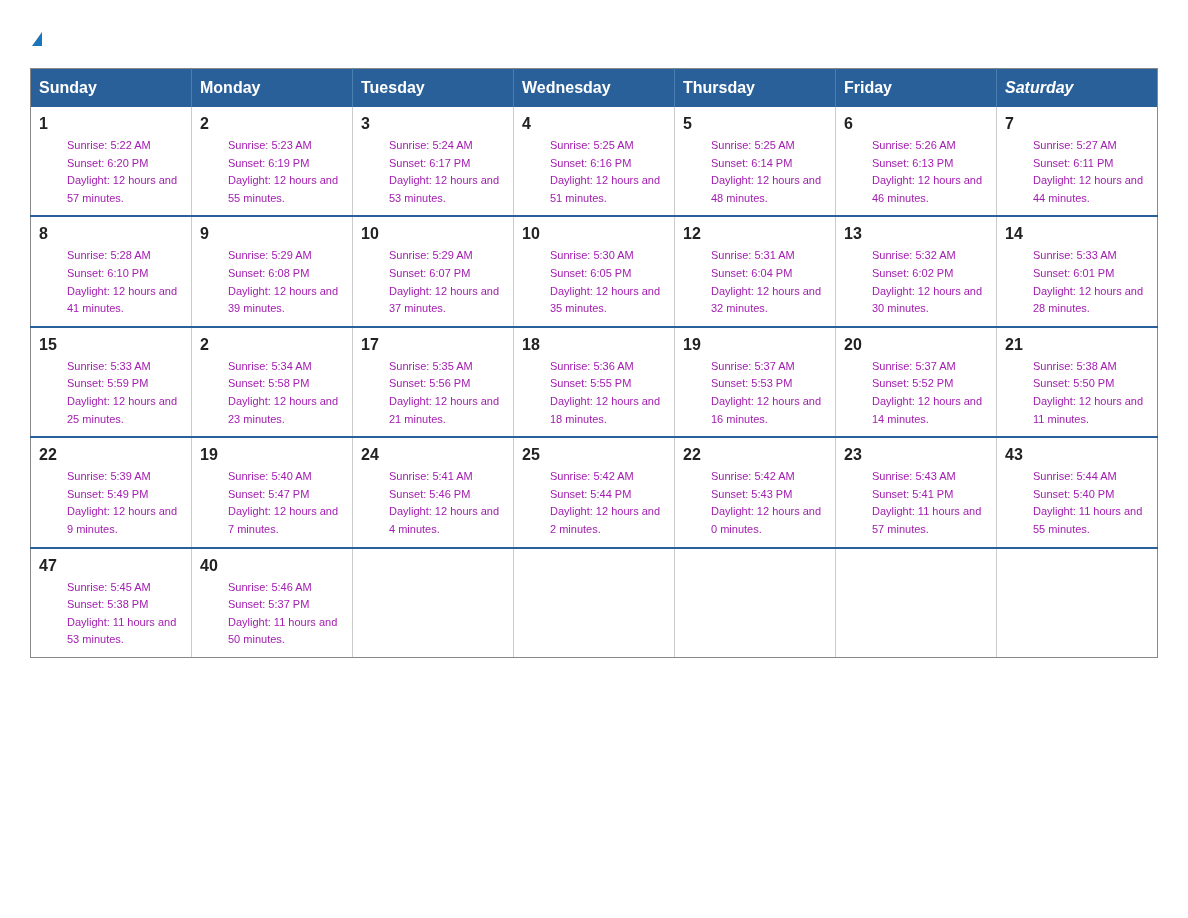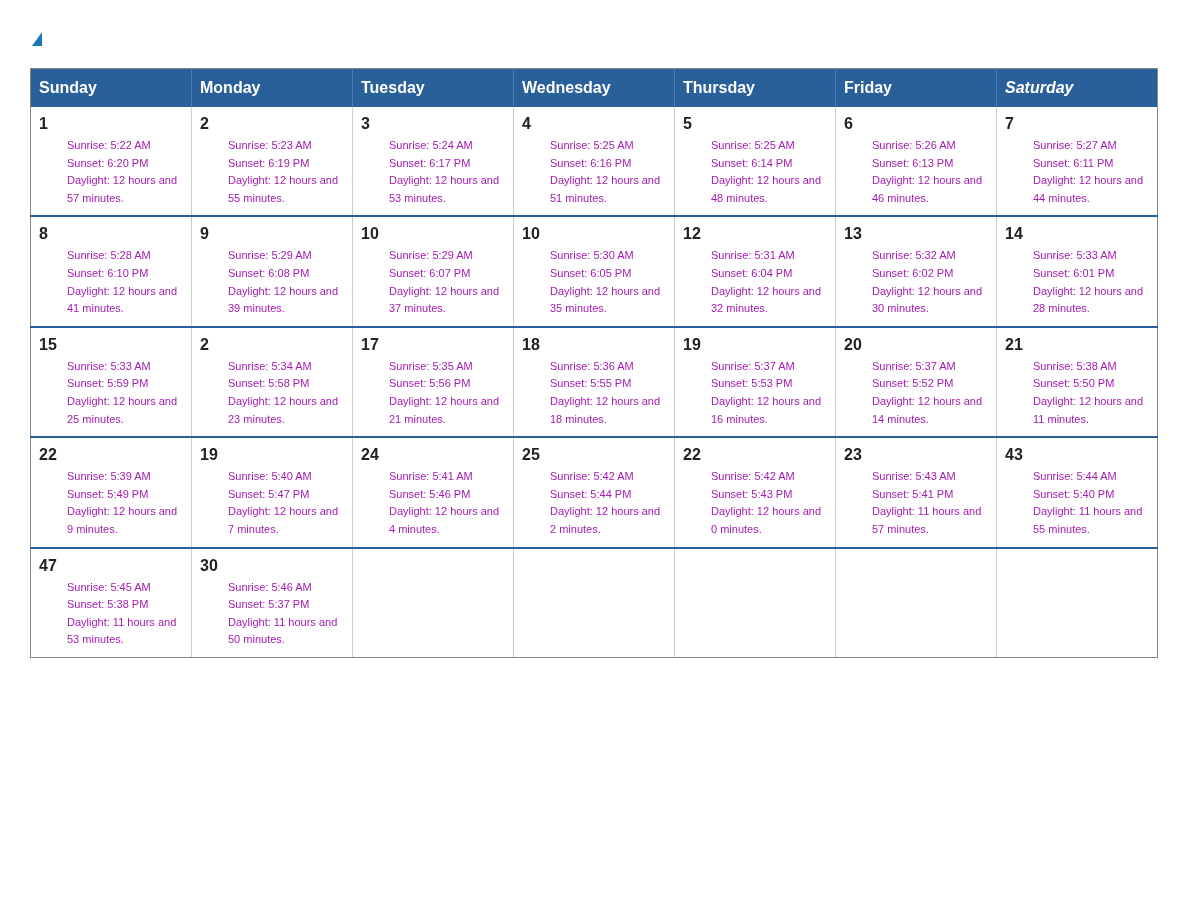--- a/index.html
+++ b/index.html
@@ -255,21 +255,21 @@
           <div class="day-number">43</div>
           <div class="day-info">Sunrise: 5:44 AM<br>Sunset: 5:40 PM<br>Daylight: 11 hours and 55 minutes.</div>
         </td>
       </tr>
       <tr>
         <td>
           <div class="day-number">47</div>
           <div class="day-info">Sunrise: 5:45 AM<br>Sunset: 5:38 PM<br>Daylight: 11 hours and 53 minutes.</div>
         </td>
         <td>
-          <div class="day-number">30</div>
+          <div class="day-number">40</div>
           <div class="day-info">Sunrise: 5:46 AM<br>Sunset: 5:37 PM<br>Daylight: 11 hours and 50 minutes.</div>
         </td>
         <td class="empty-cell"></td>
         <td class="empty-cell"></td>
         <td class="empty-cell"></td>
         <td class="empty-cell"></td>
         <td class="empty-cell"></td>
       </tr>
     </tbody>
 </table>

